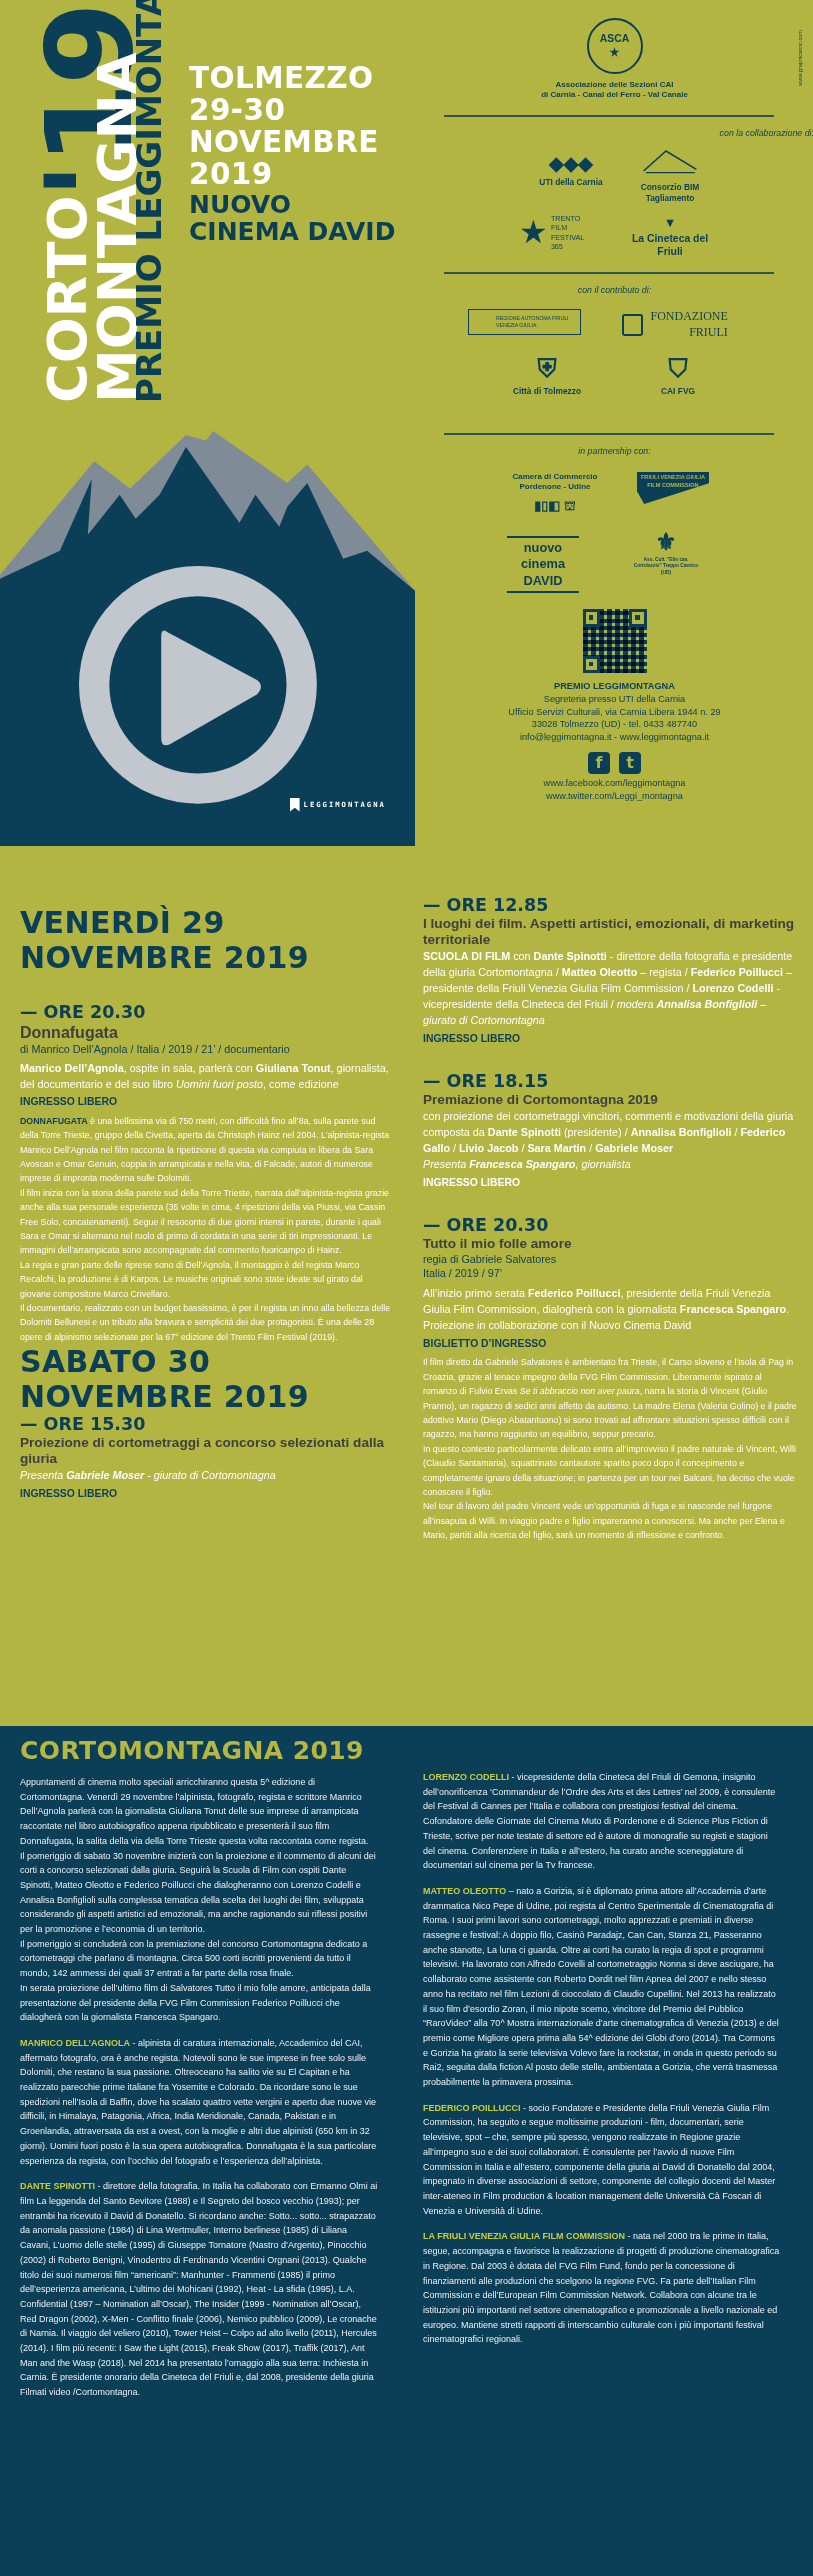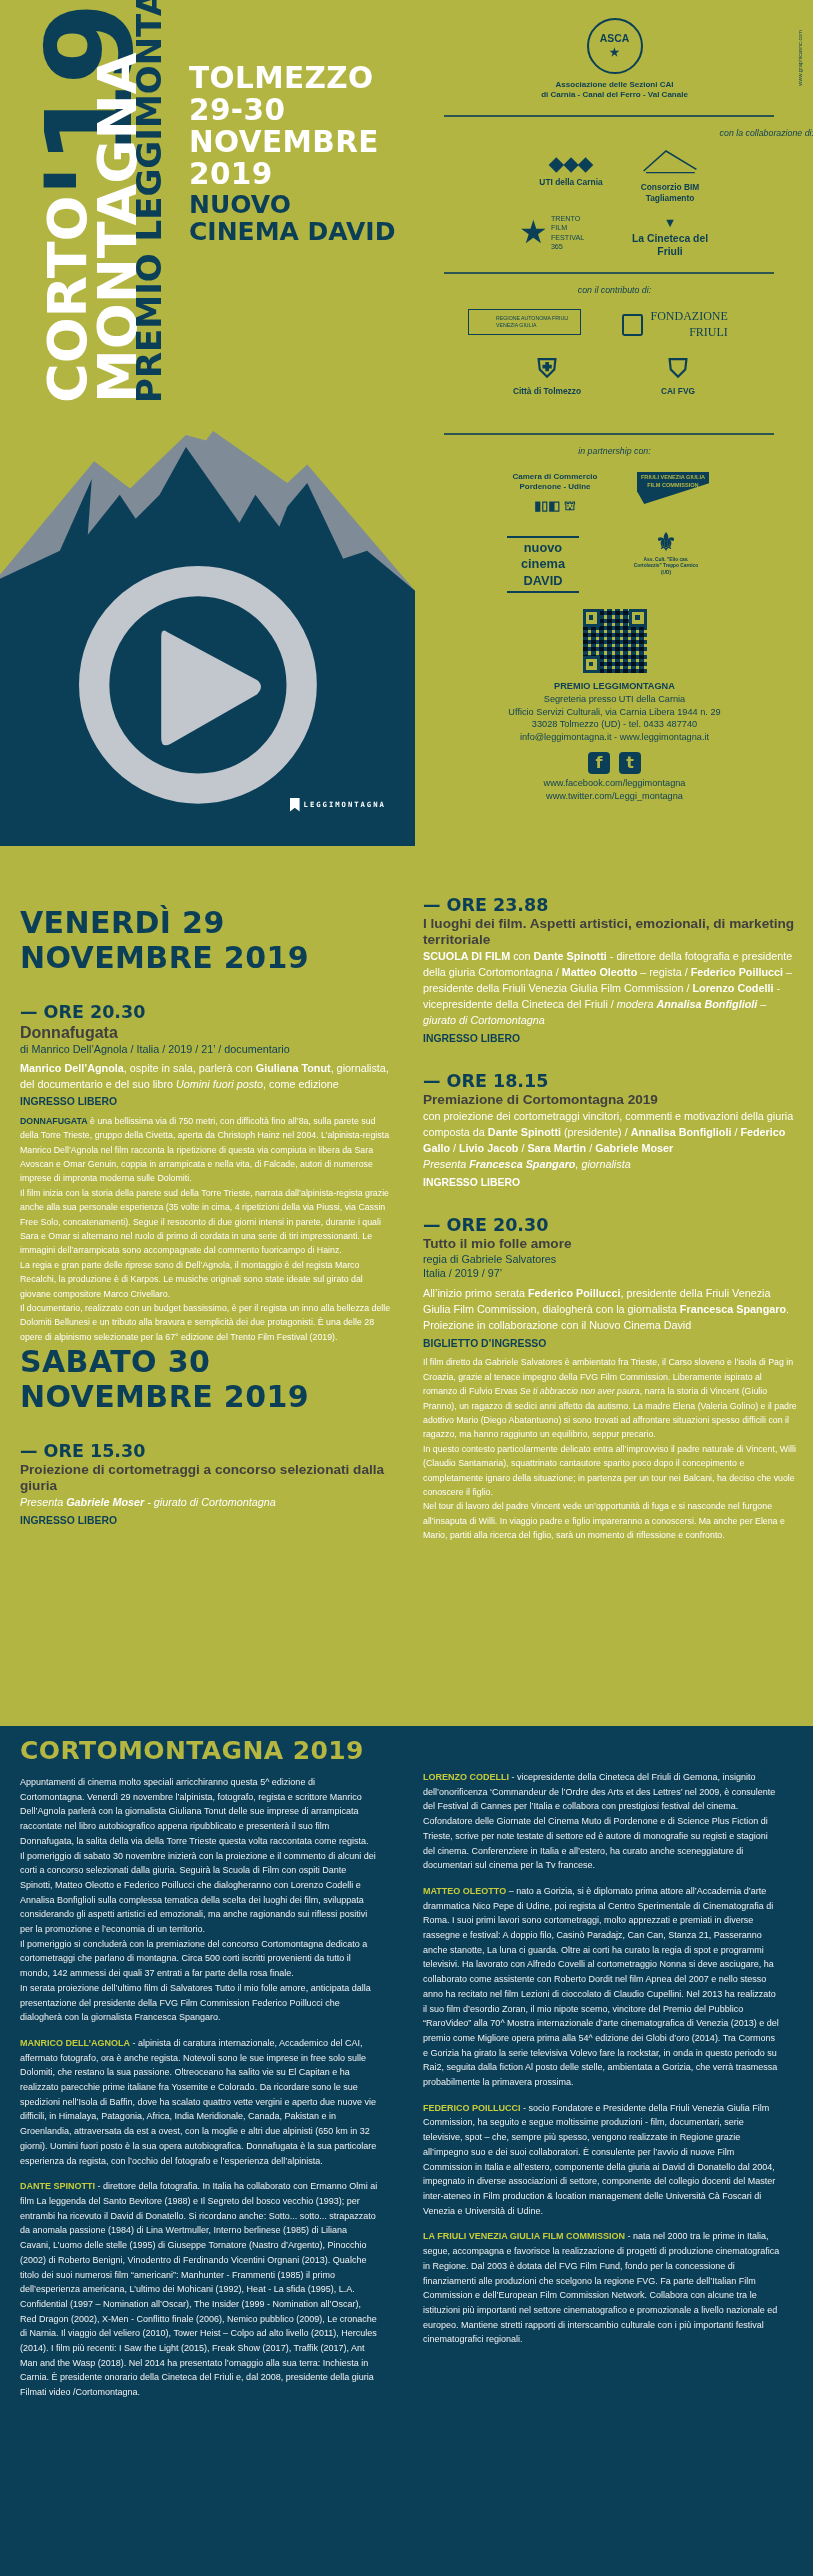--- a/index.html
+++ b/index.html
@@ -188,31 +188,31 @@
       <div class="meta">di Manrico Dell’Agnola / Italia / 2019 / 21’ / documentario</div>
       <p class="body-w" style="margin-top:3.2px;"><b>Manrico Dell’Agnola</b><span>, ospite in sala, parlerà con </span><b>Giuliana Tonut</b><span>, giornalista, del documentario e del suo libro </span><i>Uomini fuori posto</i><span>, come edizione</span></p>
       <div class="ingresso">INGRESSO LIBERO</div>
       <p class="body-s" style="margin-top:6.4px;"><b class="n">DONNAFUGATA</b><span> è una bellissima via di 750 metri, con difficoltà fino all’8a, sulla parete sud della Torre Trieste, gruppo della Civetta, aperta da Christoph Hainz nel 2004. L’alpinista-regista Manrico Dell’Agnola nel film racconta la ripetizione di questa via compiuta in libera da Sara Avoscan e Omar Genuin, coppia in arrampicata e nella vita, di Falcade, autori di numerose imprese di impronta moderna sulle Dolomiti.</span><br><span>Il film inizia con la storia della parete sud della Torre Trieste, narrata dall’alpinista-regista grazie anche alla sua personale esperienza (35 volte in cima, 4 ripetizioni della via Piussi, via Cassin Free Solo, concatenamenti). Segue il resoconto di due giorni intensi in parete, durante i quali Sara e Omar si alternano nel ruolo di primo di cordata in una serie di tiri impressionanti. Le immagini dell’arrampicata sono accompagnate dal commento fuoricampo di Hainz.</span><br><span>La regia e gran parte delle riprese sono di Dell’Agnola, il montaggio è del regista Marco Recalchi, la produzione è di Karpos. Le musiche originali sono state ideate sul girato dal giovane compositore Marco Crivellaro.</span><br><span>Il documentario, realizzato con un budget bassissimo, è per il regista un inno alla bellezza delle Dolomiti Bellunesi e un tributo alla bravura e semplicità dei due protagonisti. È una delle 28 opere di alpinismo selezionate per la 67° edizione del Trento Film Festival (2019).</span></p>
     </div>
 
     <h2 class="day-title" style="">
       <div>SABATO 30</div>
       <div>NOVEMBRE 2019</div>
     </h2>
-    <div style="margin-top:27px;">
+    <div style="">
       <div class="time">— ORE 15.30</div>
       <div class="ev-title">Proiezione di cortometraggi a concorso selezionati dalla giuria</div>
       <p class="body-w"><i>Presenta </i><b><i>Gabriele Moser</i></b><i> - giurato di Cortomontagna</i></p>
       <div class="ingresso">INGRESSO LIBERO</div>
     </div>
   </div>
 
   <div class="col" style="left:423px;top:12px;width:375px;">
     <div>
-      <div class="time">— ORE 23.88</div>
+      <div class="time">— ORE 12.85</div>
       <div class="ev-title">I luoghi dei film. Aspetti artistici, emozionali, di marketing territoriale</div>
       <p class="body-w"><b>SCUOLA DI FILM</b><span> con </span><b>Dante Spinotti</b><span> - direttore della fotografia e presidente della giuria Cortomontagna / </span><b>Matteo Oleotto</b><span> – regista / </span><b>Federico Poillucci</b><span> – presidente della Friuli Venezia Giulia Film Commission / </span><b>Lorenzo Codelli</b><span> - vicepresidente della Cineteca del Friuli  / </span><i>modera </i><b><i>Annalisa Bonfiglioli</i></b><i> – giurato di Cortomontagna</i></p>
       <div class="ingresso">INGRESSO LIBERO</div>
     </div>
     <div style="margin-top:27px;">
       <div class="time">— ORE 18.15</div>
       <div class="ev-title">Premiazione di Cortomontagna 2019</div>
       <p class="body-w"><span>con proiezione dei cortometraggi vincitori, commenti e motivazioni della giuria composta da </span><b>Dante Spinotti</b><span> (presidente) / </span><b>Annalisa Bonfiglioli</b> / <b>Federico Gallo</b> / <b>Livio Jacob</b> / <b>Sara Martin</b> / <b>Gabriele Moser</b><br><i>Presenta </i><b><i>Francesca Spangaro</i></b><i>, giornalista</i></p>
       <div class="ingresso w">INGRESSO LIBERO</div>
     </div>

